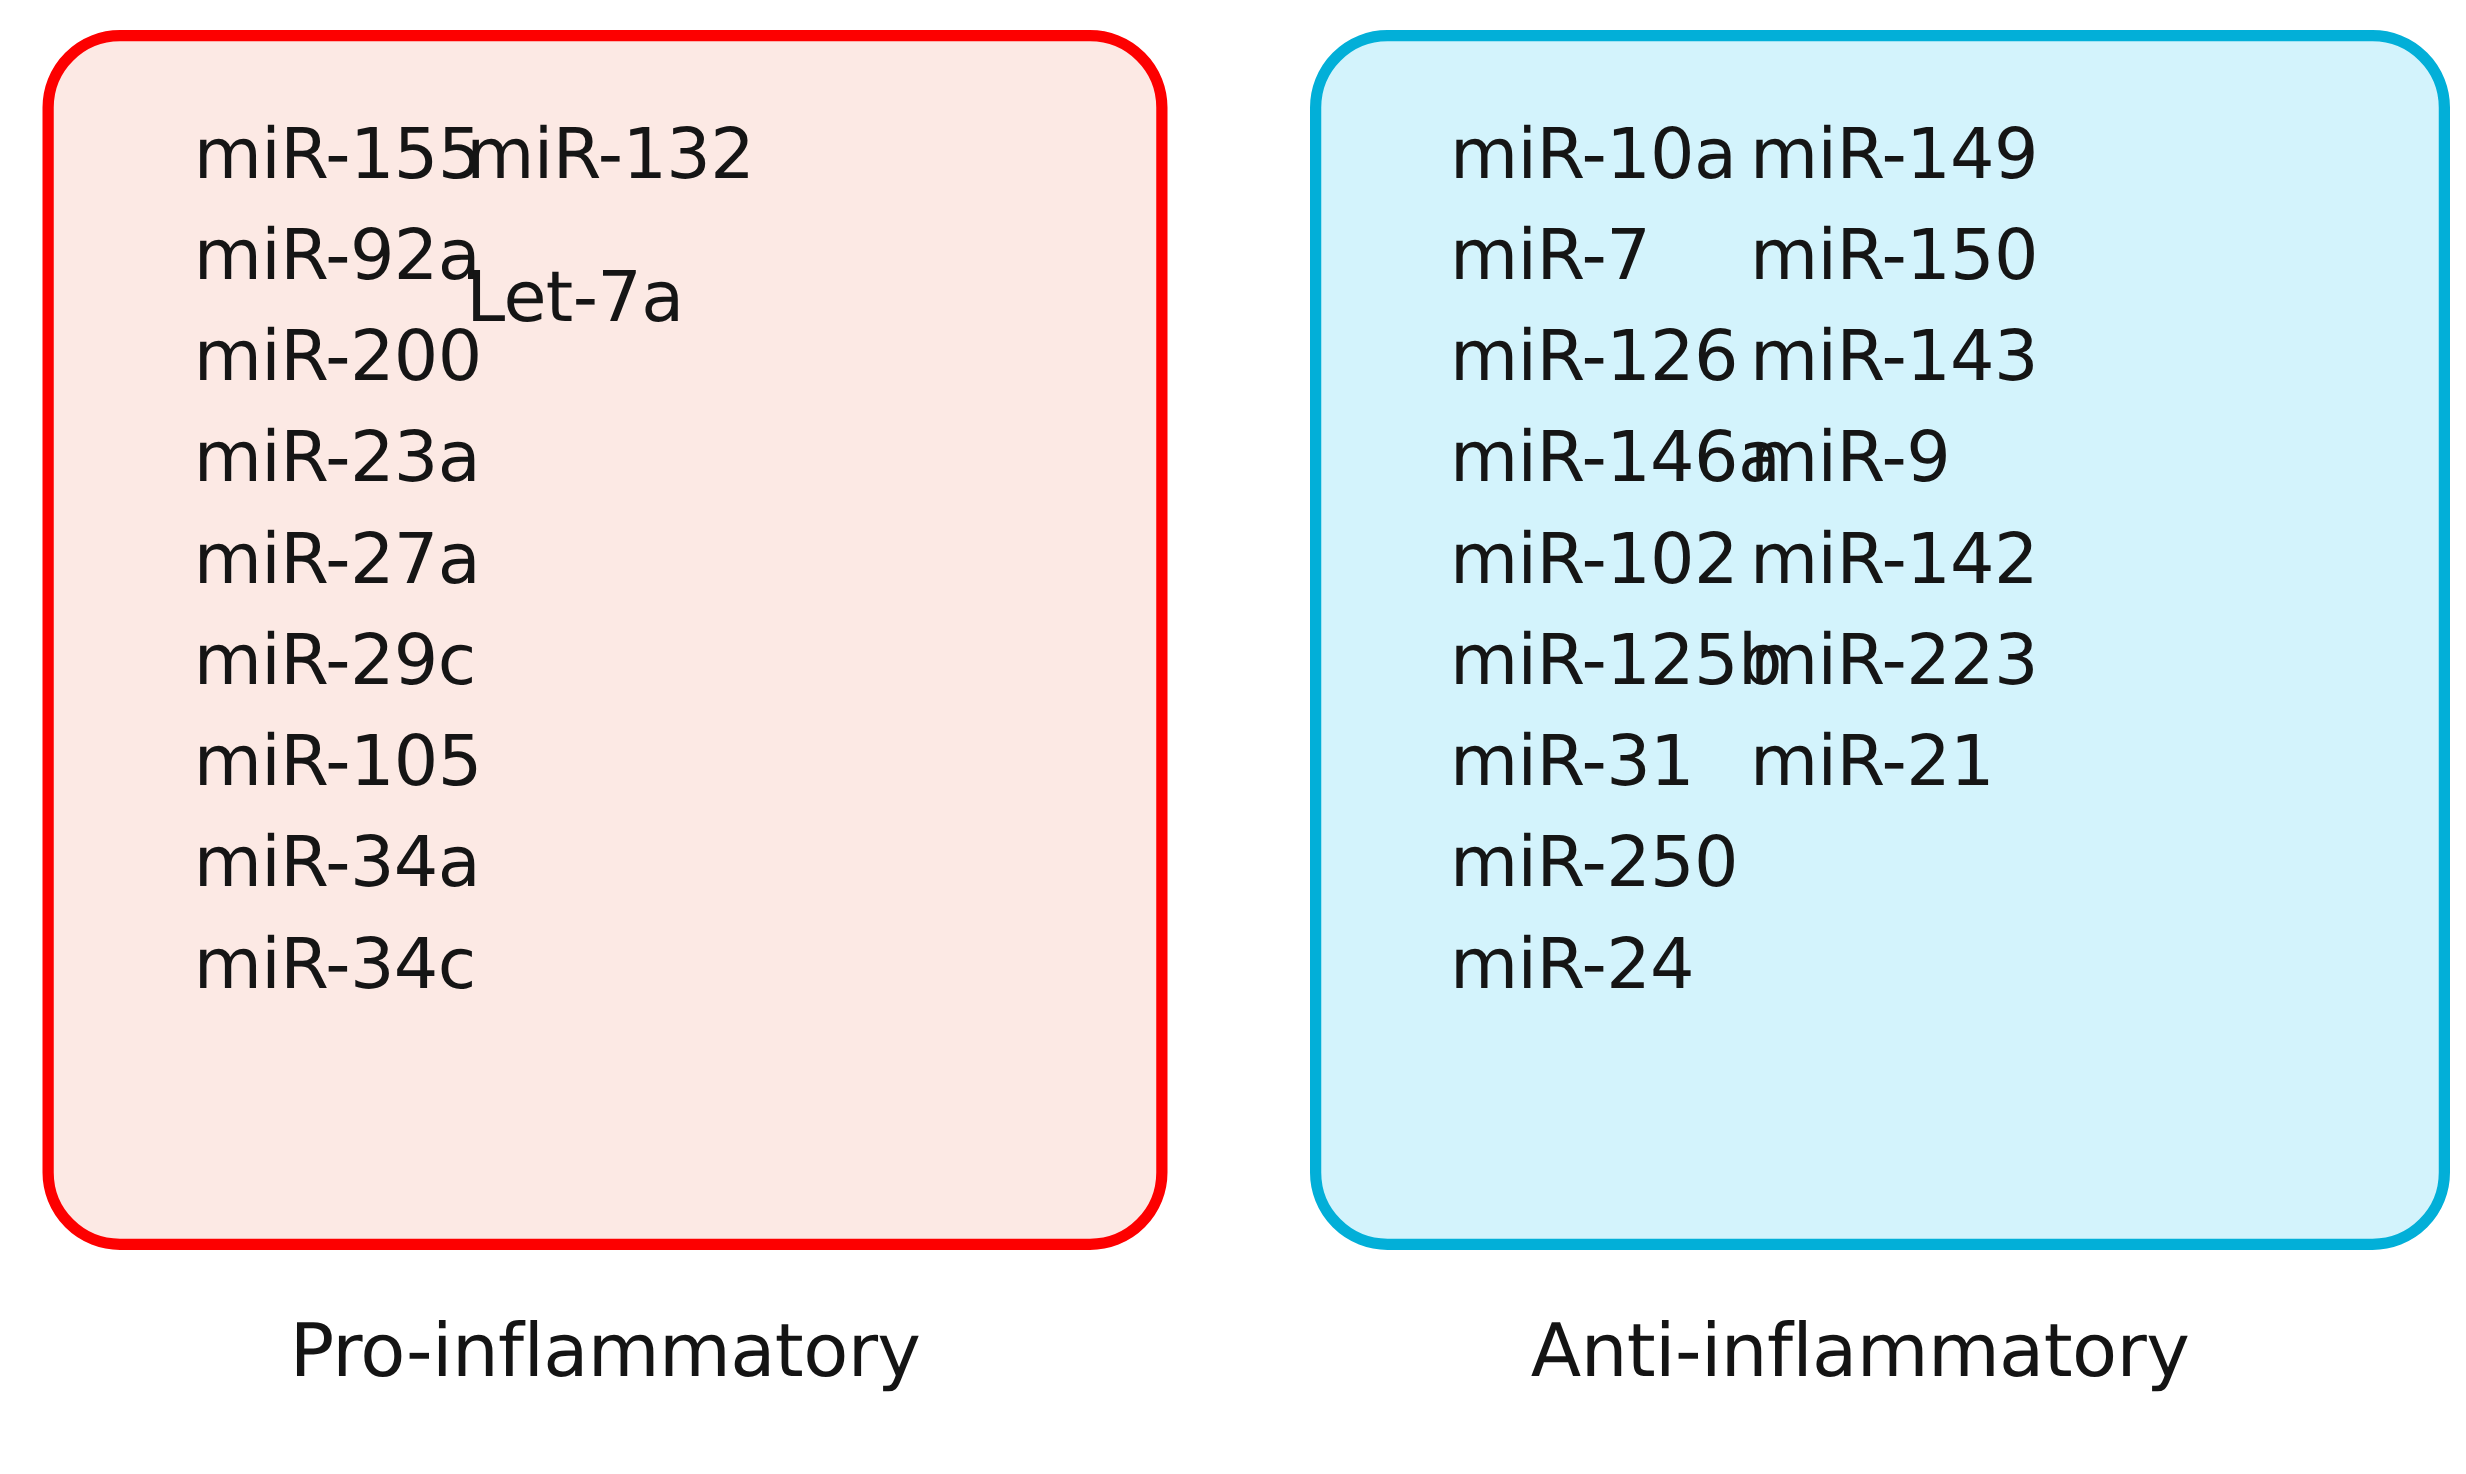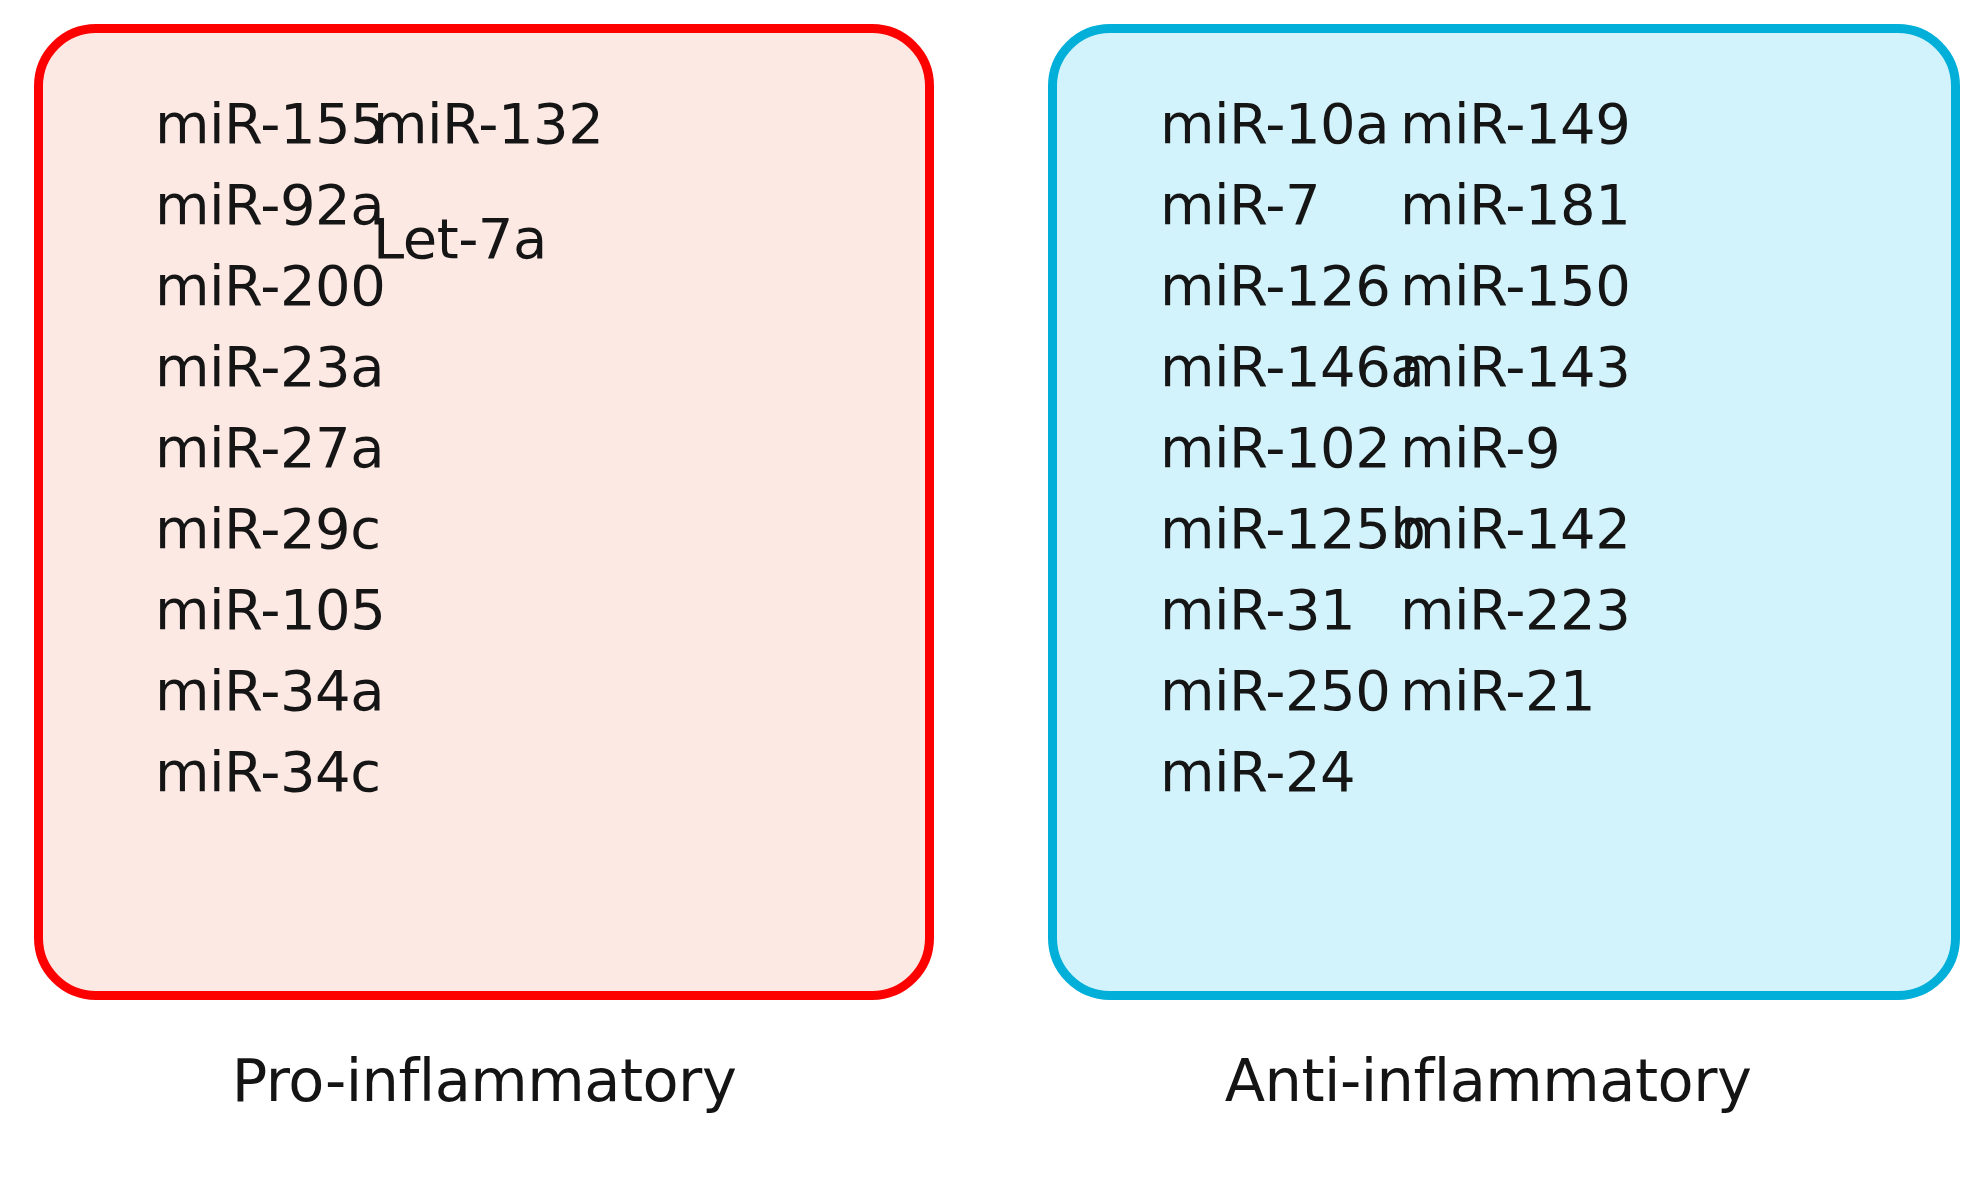--- a/index.html
+++ b/index.html
@@ -134,21 +134,20 @@
         <div class="mir">miR-126</div>
         <div class="mir">miR-146a</div>
         <div class="mir">miR-102</div>
         <div class="mir">miR-125b</div>
         <div class="mir">miR-31</div>
         <div class="mir">miR-250</div>
         <div class="mir">miR-24</div>
       </div>
       <div class="col c2">
         <div class="mir">miR-149</div>
-        <div class="mir">miR-181</div>
         <div class="mir">miR-150</div>
         <div class="mir">miR-143</div>
         <div class="mir">miR-9</div>
         <div class="mir">miR-142</div>
         <div class="mir">miR-223</div>
         <div class="mir">miR-21</div>
       </div>
     </div>
   </div>
 

